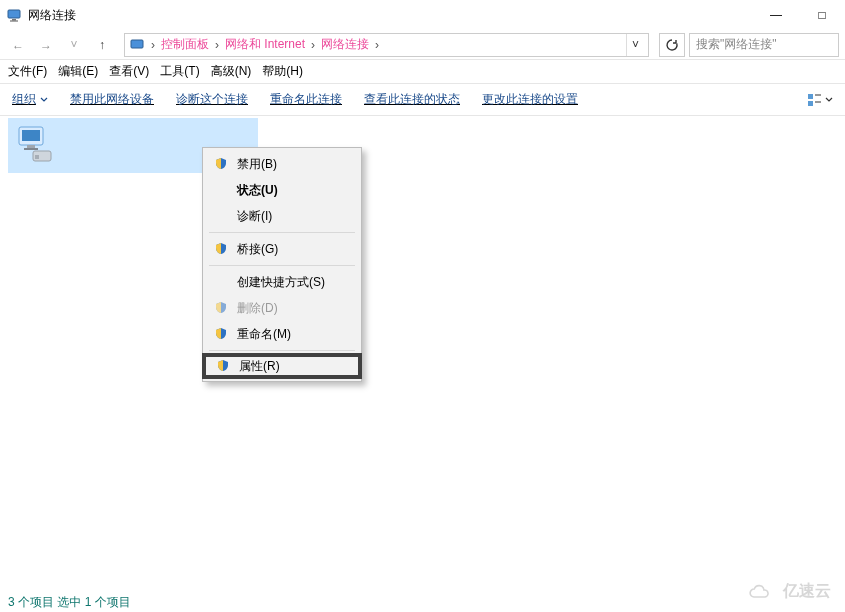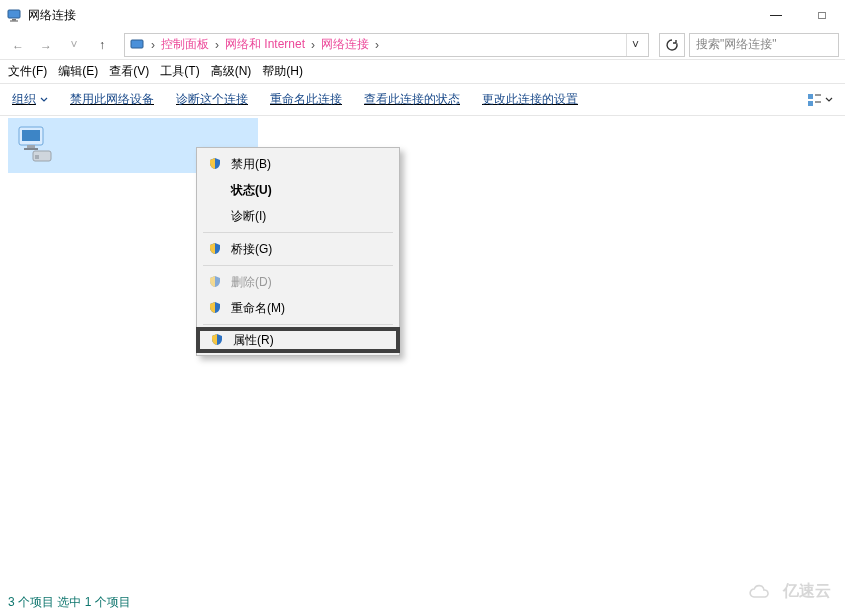--- a/index.html
+++ b/index.html
@@ -33,21 +33,21 @@
   .viewdrop { display:flex; align-items:center; gap:2px; color:#333; }
 
   
   .content { position:relative; height:calc(612px - 30px - 30px - 24px - 32px - 20px); }
   .adapter { position:absolute; left:8px; top:2px; width:250px; height:55px; background:#cde8ff; display:flex; gap:8px; padding:4px; }
   .adapter .thumb { width:44px; height:44px; display:flex; align-items:center; justify-content:center; }
   .adapter .txt { line-height:16px; }
   .adapter .sub { color:#666; }
 
   
-  .ctx { position:absolute; left:196px; top:147px; width:204px; background:#f2f2f2; border:1px solid #bcbcbc; box-shadow:4px 4px 6px rgba(0,0,0,.25); padding:3px 0; }
+  .ctx { position:absolute; left:202px; top:147px; width:160px; background:#f2f2f2; border:1px solid #bcbcbc; box-shadow:4px 4px 6px rgba(0,0,0,.25); padding:3px 0; }
   .ctx .item { height:26px; display:flex; align-items:center; padding-left:10px; gap:8px; }
   .ctx .item.sep { height:0; border-top:1px solid #d8d8d8; margin:3px 6px; padding:0; }
   .ctx .item.disabled { color:#9a9a9a; }
   .ctx .item.bolditem span { font-weight:700; }
   .ctx .item .iconslot { width:16px; display:flex; justify-content:center; }
   .ctx .item .lbl { flex:1; }
   .ctx .item.highlight { border:4px solid #404040; margin:-1px; }
   .ctx .item.highlight .iconslot { margin-left:-1px; }
 
   
@@ -183,20 +183,24 @@
   <div class="item">
     <span class="iconslot">
       <svg width="14" height="14" viewBox="0 0 14 14">
           <path d="M7 1l5 2v3c0 3-2 5.5-5 6-3-.5-5-3-5-6V3l5-2z" fill="#2e72c2"></path>
           <path d="M7 1v11C4 11.5 2 9 2 6V3l5-2z" fill="#f5c542"></path>
         </svg>
     </span>
     <span class="lbl">桥接(G)</span>
   </div>
   <div class="item sep"></div>
+  <div class="item">
+    <span class="iconslot"></span>
+    <span class="lbl">创建快捷方式(S)</span>
+  </div>
   <div class="item disabled">
     <span class="iconslot">
       <svg width="14" height="14" viewBox="0 0 14 14" style="opacity:.55">
           <path d="M7 1l5 2v3c0 3-2 5.5-5 6-3-.5-5-3-5-6V3l5-2z" fill="#2e72c2"></path>
           <path d="M7 1v11C4 11.5 2 9 2 6V3l5-2z" fill="#f5c542"></path>
         </svg>
     </span>
     <span class="lbl">删除(D)</span>
   </div>
   <div class="item">

